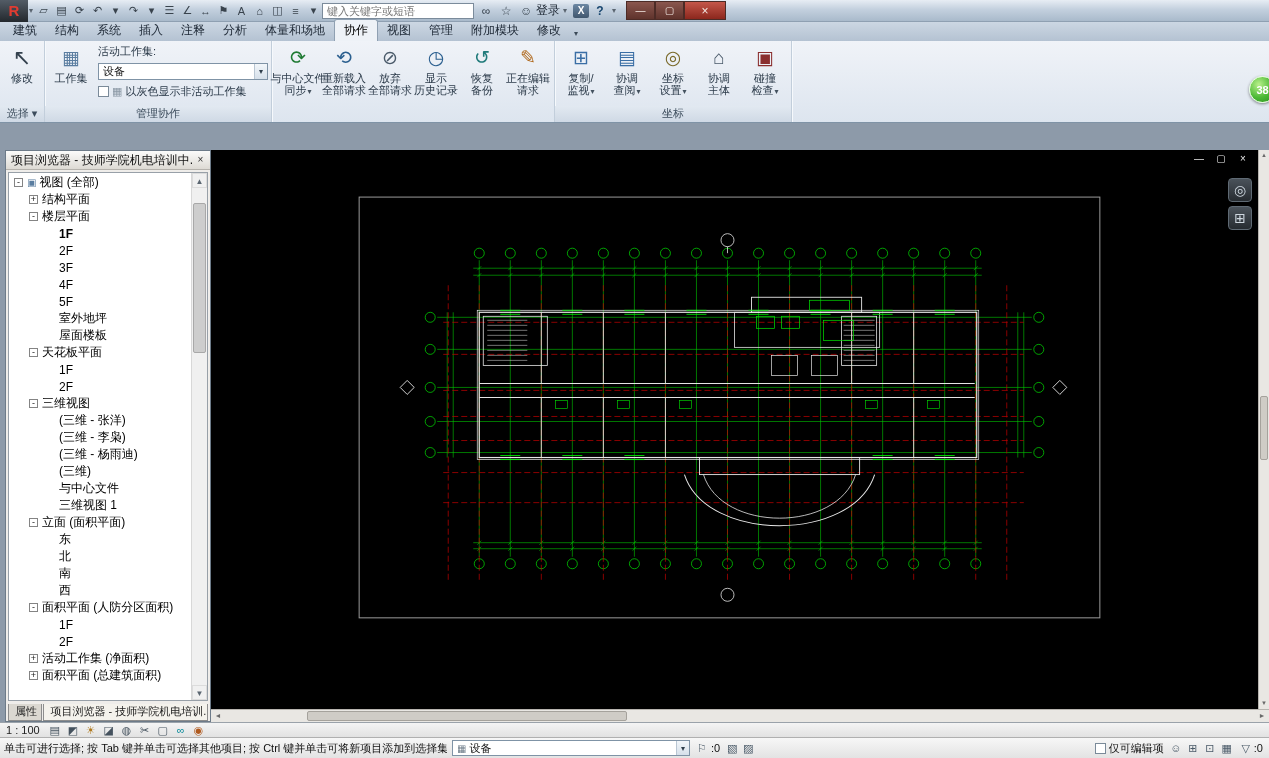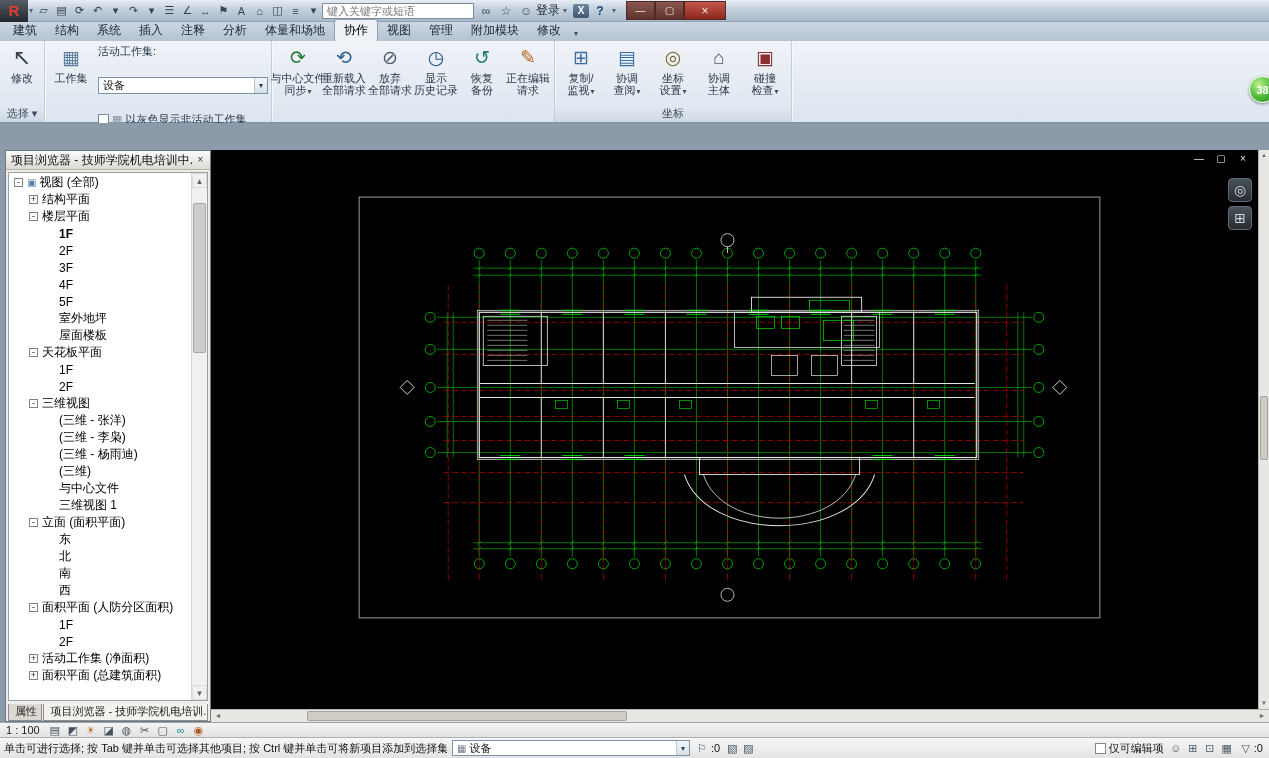--- a/index.html
+++ b/index.html
@@ -38,21 +38,21 @@
   .rpanel-content { flex:1; display:flex; align-items:flex-start; padding:2px 3px 0; }
   .rpanel-label { height:16px; flex:0 0 16px; text-align:center; font-size:11px; color:#3c4c5c; background:linear-gradient(#e2e9f1,#cfd9e5); line-height:15px; white-space:nowrap; padding:0 6px; }
   .bigbtn { width:46px; display:flex; flex-direction:column; align-items:center; padding:2px 0 0; font-size:11px; line-height:12px; color:#2b3a49; text-align:center; cursor:default; }
   .bigbtn .ic { width:26px; height:26px; display:flex; align-items:center; justify-content:center; font-size:19px; margin-bottom:1px; }
   .bl { white-space:nowrap; }
   .cr { font-size:8px; color:#44525f; margin-left:1px; }
   .modify-btn { width:38px; }
   .modify-btn .ic { font-size:22px; color:#33414e; }
   
   .wk-wrap { display:flex; gap:4px; }
-  .wk-col { display:flex; flex-direction:column; gap:18px; padding-top:1px; }
+  .wk-col { display:flex; flex-direction:column; gap:4px; padding-top:1px; }
   .wk-label { font-size:11px; color:#2b3a49; }
   .combo { background:#fff; border:1px solid #7f93a6; height:17px; display:flex; align-items:center; padding:0 0 0 4px; font-size:11px; color:#111; }
   .combo-text { flex:1; white-space:nowrap; overflow:hidden; }
   .combo-caret { width:13px; align-self:stretch; display:flex; align-items:center; justify-content:center; font-size:8px; color:#2f3e4c; border-left:1px solid #b9c6d3; background:linear-gradient(#f2f6fa,#d6e0ea); }
   .wk-combo { width:170px; }
   .wk-gray { display:flex; align-items:center; gap:3px; font-size:11px; color:#2b3a49; white-space:nowrap; }
   .cb { width:11px; height:11px; border:1px solid #7a8a99; background:#fff; flex:0 0 11px; }
   .gray-ic { font-size:11px; color:#8a97a4; }
 
   .comm-badge { position:absolute; top:76px; right:-7px; width:27px; height:27px; border-radius:50%; background:radial-gradient(circle at 35% 30%,#b8f08a,#4cb936 55%,#2a8a1f); color:#fff; font-size:11px; font-weight:bold; display:flex; align-items:center; justify-content:center; border:1px solid #e8ffe0; box-shadow:0 1px 3px rgba(0,0,0,.45); z-index:40; }

